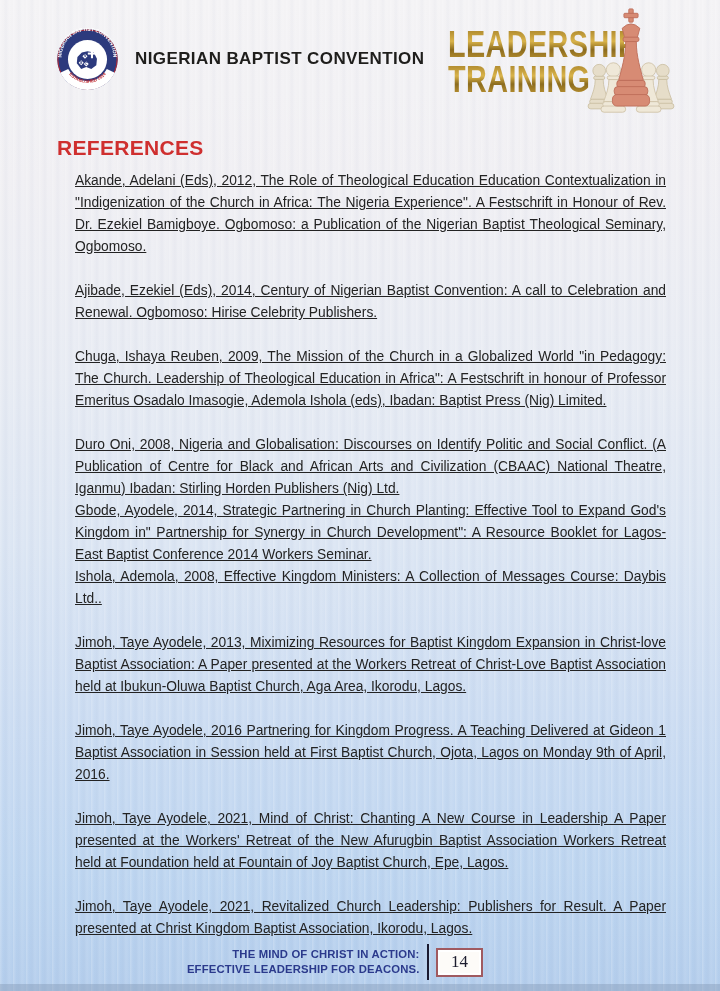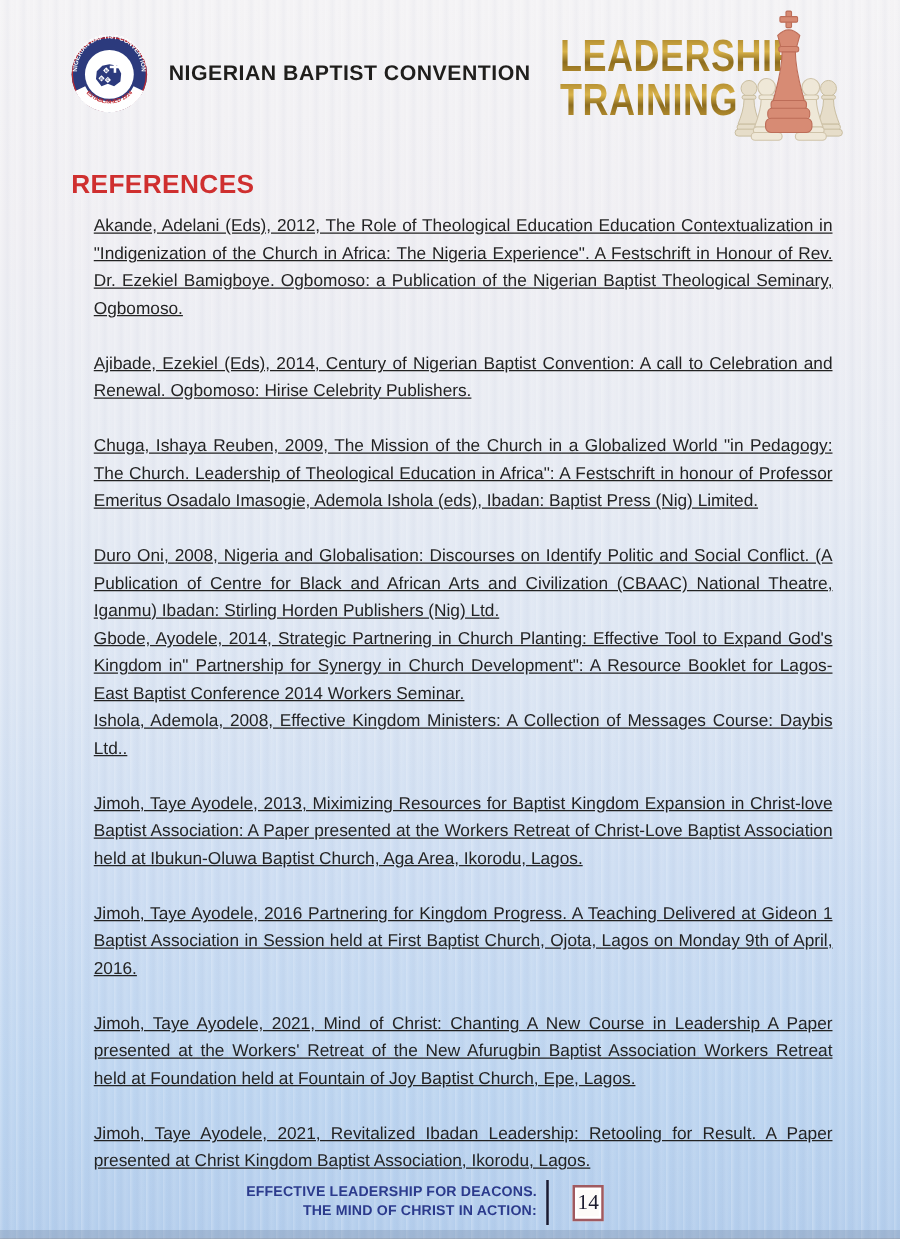--- a/index.html
+++ b/index.html
@@ -43,24 +43,24 @@
     color:#232323; font-size:13.8px; line-height:22px; text-align:justify;text-decoration:underline; }
   .ref-block { margin-bottom:22px; }
   .ref-block p { margin:0; }
 
   
   .footer { position:absolute; left:0; bottom:11px; width:483px;
     display:flex; justify-content:flex-end; align-items:center; gap:7px; }
   .motto { text-align:right; color:#2b3a8c; font-weight:bold;
     font-size:11.3px; line-height:15px; letter-spacing:0.15px; }
   .footer-bar { width:2.5px; height:36px; background:#1a1a30; }
-  .page-badge { width:25px; height:29px; background:#fdfbf8;
+  .page-badge { width:47px; height:29px; background:#fdfbf8;
     border:2px solid #a05a60; box-shadow:inset 0 0 0 2px #ffffff;
     display:flex; align-items:center; justify-content:center;
-    font-family:"Liberation Serif", serif; font-size:17px; color:#1c1c2e;margin-left:12px; }
+    font-family:"Liberation Serif", serif; font-size:17px; color:#1c1c2e; }
 </style>
 </head>
 <body>
 
 <div class="page">
 
   <div class="header">
 
     <svg class="logo" viewBox="0 0 100 100">
       <circle cx="50" cy="50" r="48" fill="#2c3a7d"></circle>
@@ -172,26 +172,26 @@
     <div class="ref-block">
       <p>Jimoh, Taye Ayodele, 2013, Miximizing Resources for Baptist Kingdom Expansion in Christ-love Baptist Association: A Paper presented at the Workers Retreat of Christ-Love Baptist Association held at Ibukun-Oluwa Baptist Church, Aga Area, Ikorodu, Lagos.</p>
     </div>
     <div class="ref-block">
       <p>Jimoh, Taye Ayodele, 2016 Partnering for Kingdom Progress. A Teaching Delivered at Gideon 1 Baptist Association in Session held at First Baptist Church, Ojota, Lagos on Monday 9th of April, 2016.</p>
     </div>
     <div class="ref-block">
       <p>Jimoh, Taye Ayodele, 2021, Mind of Christ: Chanting A New Course in Leadership A Paper presented at the Workers'  Retreat of the New Afurugbin Baptist Association Workers Retreat held at Foundation held at Fountain of Joy Baptist Church, Epe, Lagos.</p>
     </div>
     <div class="ref-block">
-      <p>Jimoh, Taye Ayodele, 2021, Revitalized Ibadan Leadership: Retooling for Result. A Paper presented at Christ Kingdom Baptist Association, Ikorodu, Lagos.</p>
+      <p>Jimoh, Taye Ayodele, 2021, Revitalized Church Leadership: Publishers for Result. A Paper presented at Christ Kingdom Baptist Association, Ikorodu, Lagos.</p>
     </div>
   </div>
 
   <div class="footer">
     <div class="motto">
+      <div>THE MIND OF CHRIST IN ACTION:</div>
       <div>EFFECTIVE LEADERSHIP FOR DEACONS.</div>
-      <div>THE MIND OF CHRIST IN ACTION:</div>
     </div>
     <div class="footer-bar"></div>
     <div class="page-badge">14</div>
   </div>
 
 </div>
 
 </body></html>

